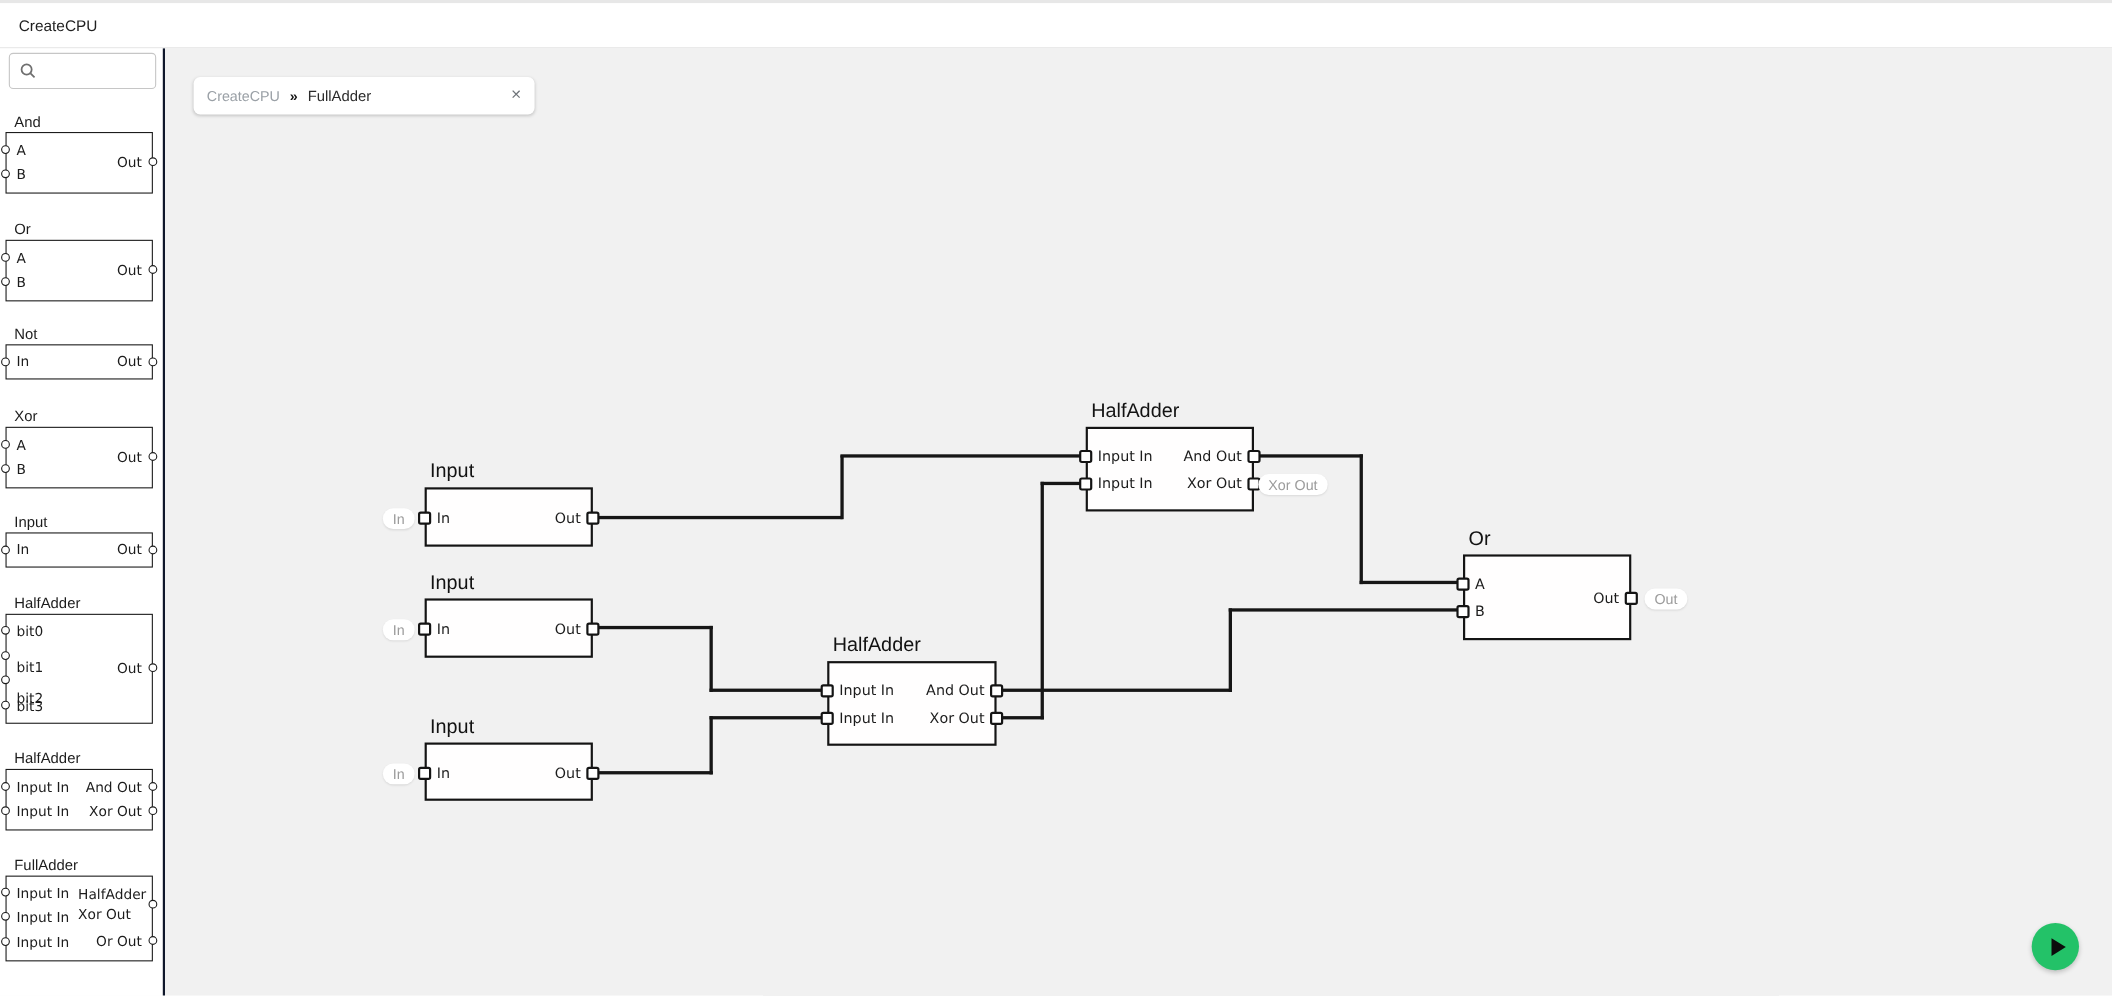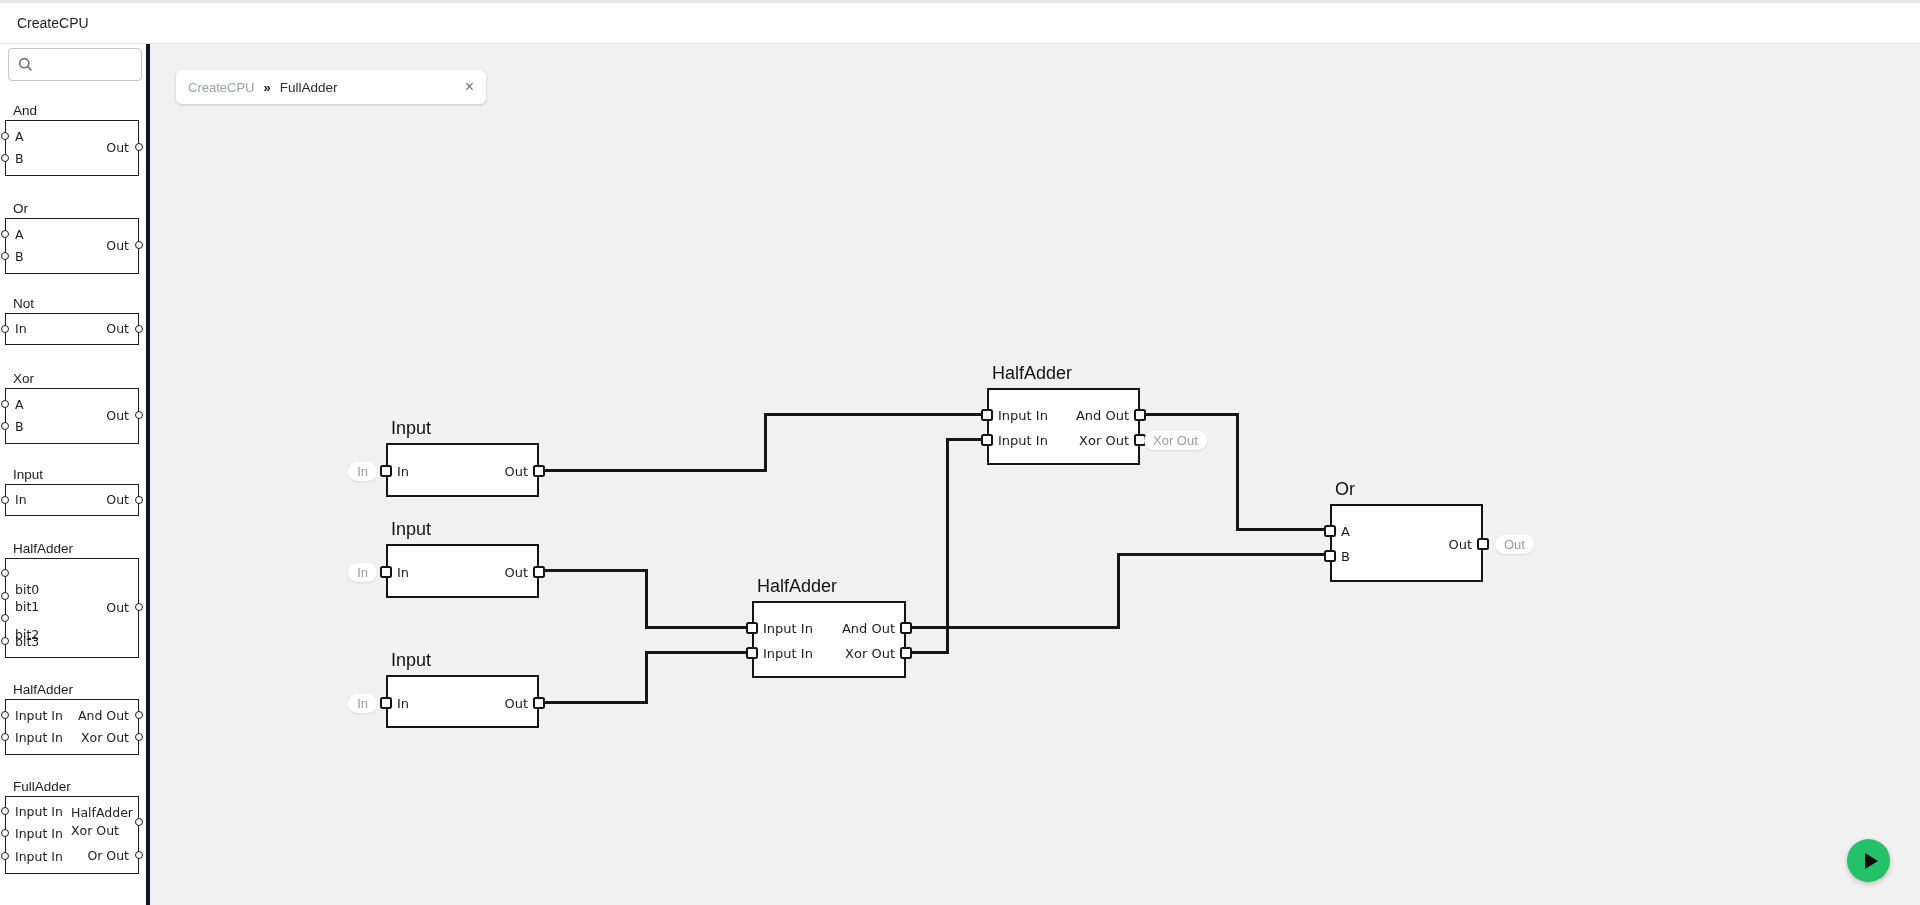--- a/index.html
+++ b/index.html
@@ -4,21 +4,21 @@
 <style>
   html,body{margin:0;padding:0;width:1920px;height:905px;overflow:hidden;
     font-family:"Liberation Sans","DejaVu Sans",sans-serif;background:#ffffff;}
   
   .top-strip{position:absolute;left:0;top:0;width:1920px;height:3px;background:#e7e7e7;}
   .topbar{position:absolute;left:0;top:3px;width:1920px;height:40px;background:#ffffff;
     border-bottom:1px solid #e2e2e2;display:flex;align-items:center;}
   .topbar .title{margin-left:17px;font-size:14px;color:#1f1f1f;}
   
   .sidebar{position:absolute;left:0;top:44px;width:150px;height:861px;background:#ffffff;
-    border-right:4px solid #0f172a;box-sizing:border-box;padding-left:40px;}
+    border-right:2px solid #0f172a;box-sizing:border-box;padding-left:40px;}
   .searchbox{position:absolute;left:8px;top:4px;width:134px;height:33px;border:1px solid #c6c6c6;
     border-radius:4px;background:#fff;display:flex;align-items:center;box-sizing:border-box;}
   .searchbox svg{margin-left:9px;}
   .searchbox input{border:none;outline:none;flex:1;min-width:0;font-size:13px;background:transparent;margin:0 6px;}
   .side-item{position:absolute;left:5px;width:134px;}
   .side-label{font-size:13.5px;color:#1c1c1c;line-height:19px;padding-left:8px;}
   .side-box{position:relative;background:#fff;border:1.6px solid #1c1c1c;box-sizing:border-box;width:134px;}
   .sport{position:absolute;width:6px;height:6px;border:1.7px solid #1c1c1c;background:#fff;border-radius:50%;}
   .sport.l{left:-5px;}  .sport.r{right:-5px;}
   .srow{position:absolute;font-size:12.5px;font-family:"DejaVu Sans",sans-serif;color:#1c1c1c;white-space:nowrap;line-height:16px;}
@@ -125,21 +125,21 @@
   </div>
 
   <div class="side-item" style="top:495px">
     <div class="side-label">HalfAdder</div>
     <div class="side-box" style="height:100px">
       <span class="sport l" style="top:10px"></span>
       <span class="sport l" style="top:33px"></span>
       <span class="sport l" style="top:55px"></span>
       <span class="sport l" style="top:78px"></span>
       <span class="sport r" style="top:44px"></span>
-      <span class="srow l" style="top:23px">bit0</span>
+      <span class="srow l" style="top:7px">bit0</span>
       <span class="srow l" style="top:40px">bit1</span>
       <span class="srow l" style="top:68px">bit2</span>
       <span class="srow l" style="top:75px">bit3</span>
       <span class="srow r" style="top:41px">Out</span>
     </div>
   </div>
 
   <div class="side-item" style="top:636px">
     <div class="side-label">HalfAdder</div>
     <div class="side-box" style="height:56px">

